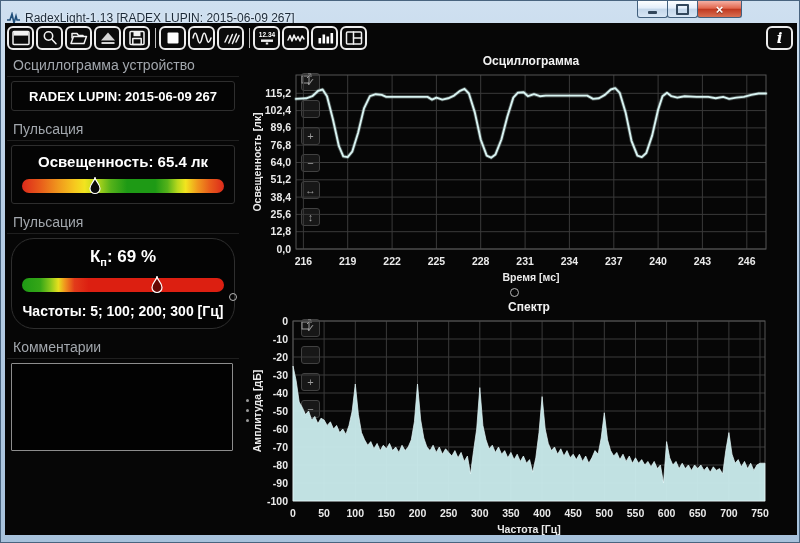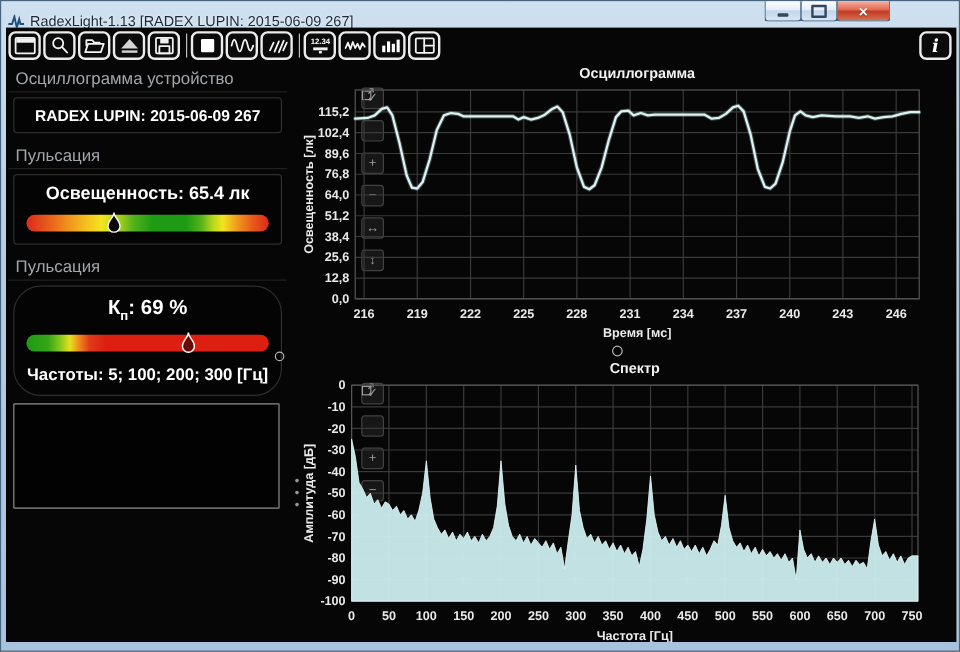--- a/index.html
+++ b/index.html
@@ -190,20 +190,21 @@
         </div>
         <div class="grad-wrap">
           <div class="grad-bar bar-kp"></div>
           <svg class="drop-marker" id="marker-kp" viewBox="0 0 12 19" style="left: 67%;">
             <path d="M6 1 C6 5.5 11 7.5 11 12.5 A5 5 0 1 1 1 12.5 C1 7.5 6 5.5 6 1 Z" fill="rgba(40,0,0,0.65)" stroke="#ffffff" stroke-width="1.2"></path>
           </svg>
         </div>
         <div class="freq-label">Частоты: 5; 100; 200; 300 [Гц]</div>
       </div>
 
+      <div class="sect-header">Комментарии</div>
       <div class="comments-box" contenteditable="true" style=""></div>
     </div>
 
     <div class="split-circle" style="left:224px;top:270px;width:6px;height:6px;"></div>
     <div class="vgrip">
         <span></span>
         <span></span>
         <span></span>
       </div>
     <div class="split-circle" style="left:505px;top:265px;width:7px;height:7px;"></div>

